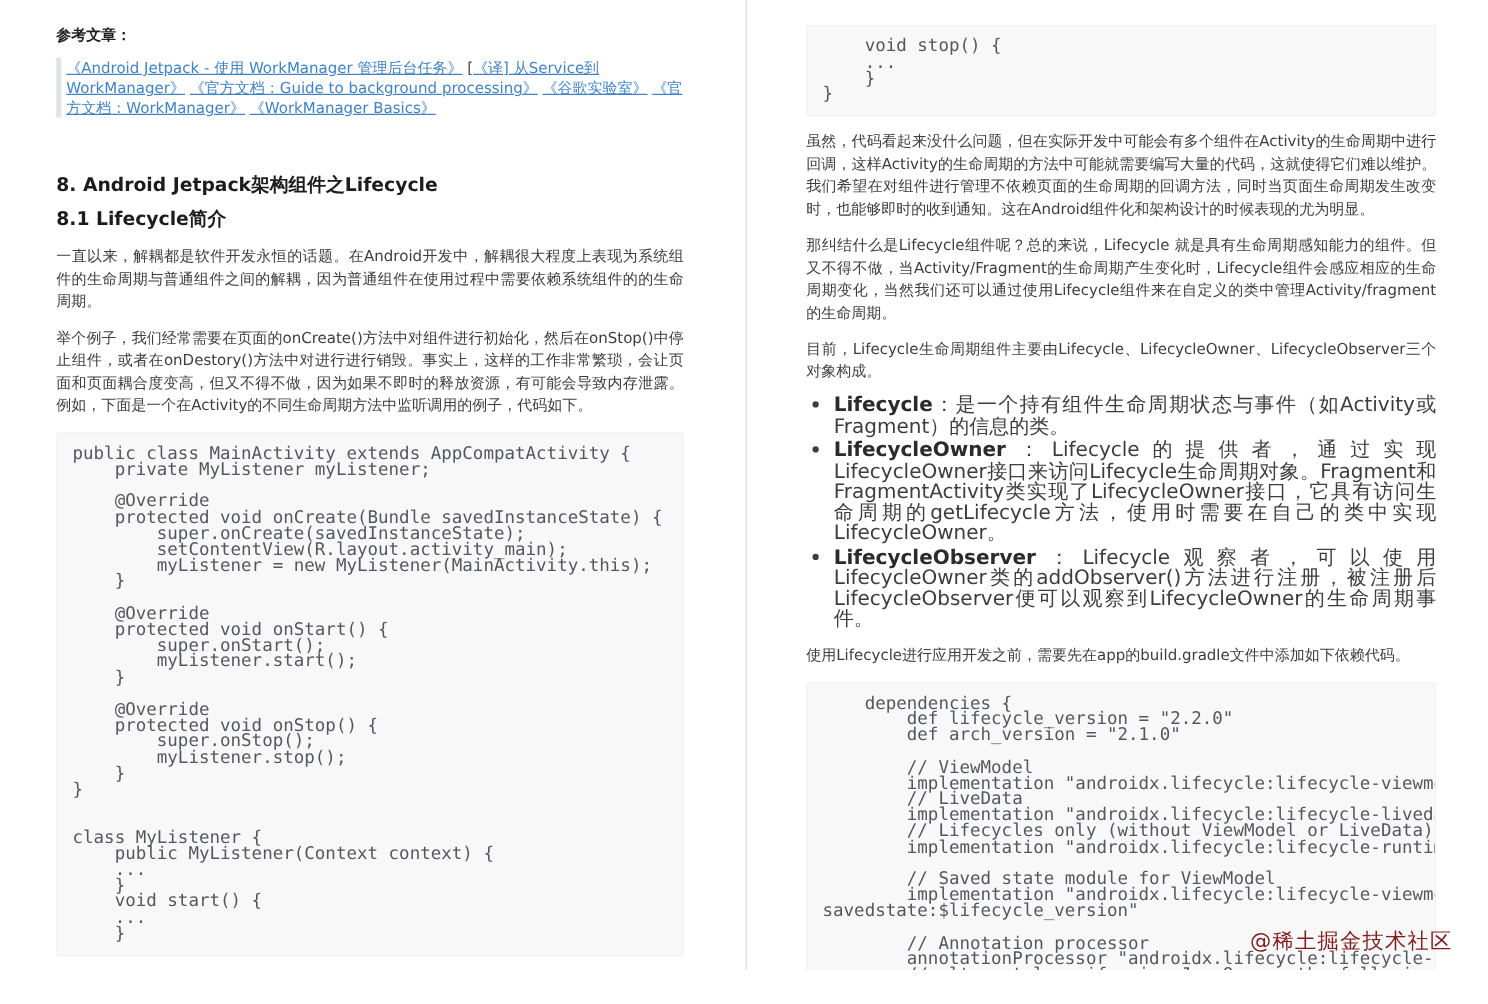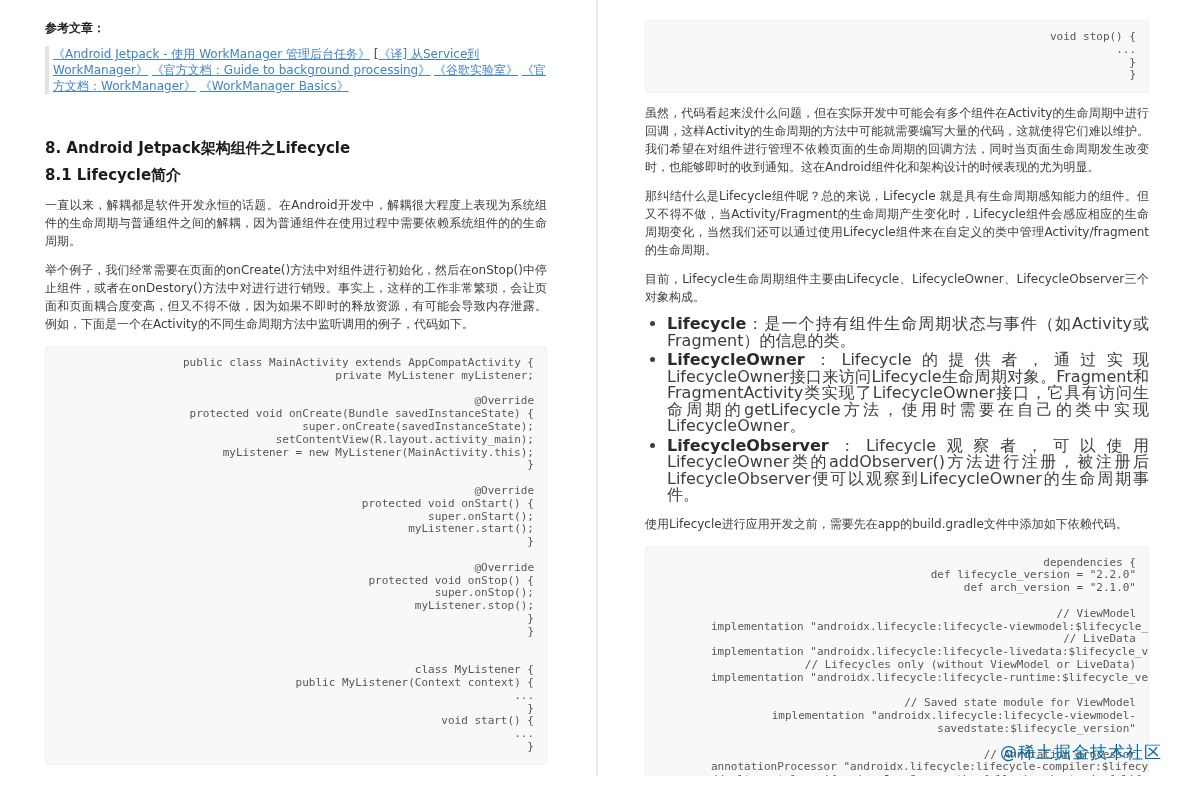--- a/index.html
+++ b/index.html
@@ -30,38 +30,37 @@
 
   p.body-text { margin-top: 11px; font-size: 12px; line-height: 18px; color: #3d3d3d; text-align: justify; }
 
   pre.code-block {
     margin-top: 13px;
     background: #f8f8f8;
     border: 1px solid #f1f1f1;
     border-radius: 2px;
     padding: 10px 12px;
     font-family: "DejaVu Sans Mono", "Liberation Mono", monospace;
-    font-size: 11px; line-height: 12.8px;
+    font-size: 14px; line-height: 12.8px;
     color: #54575c;
     white-space: pre;
     overflow: hidden;
-    text-align: right;
   }
   .col-right pre.code-block.top { margin-top: 20px; }
 
   ul.component-list { margin-top: 10px; padding-left: 22px; }
   ul.component-list li {
     font-size: 16px; line-height: 16.5px; margin-bottom: 3px;
     color: #3d3d3d; text-align: justify;
   }
   ul.component-list li b { color: #2b2b2b; }
 
   .watermark {
     position: absolute; right: 28px; bottom: 12px;
-    font-size: 17px; color: #0369a1; letter-spacing: 1px; margin-left: 32px;
+    font-size: 17px; color: #7f1d1d; letter-spacing: 1px; margin-left: 32px;
   }
 </style>
 </head>
 <body>
 
 <div class="page">
 
   <div class="col col-left">
 
     <div class="ref-label">参考文章：</div>

